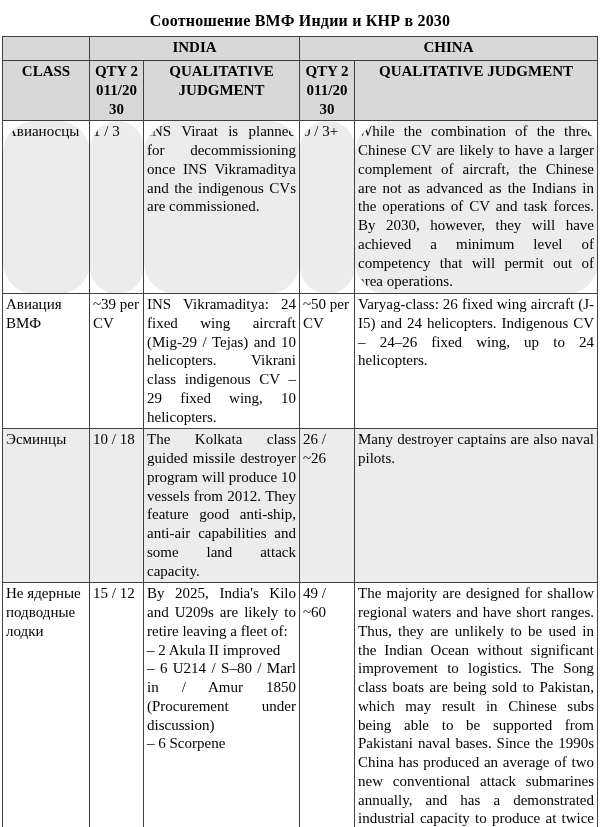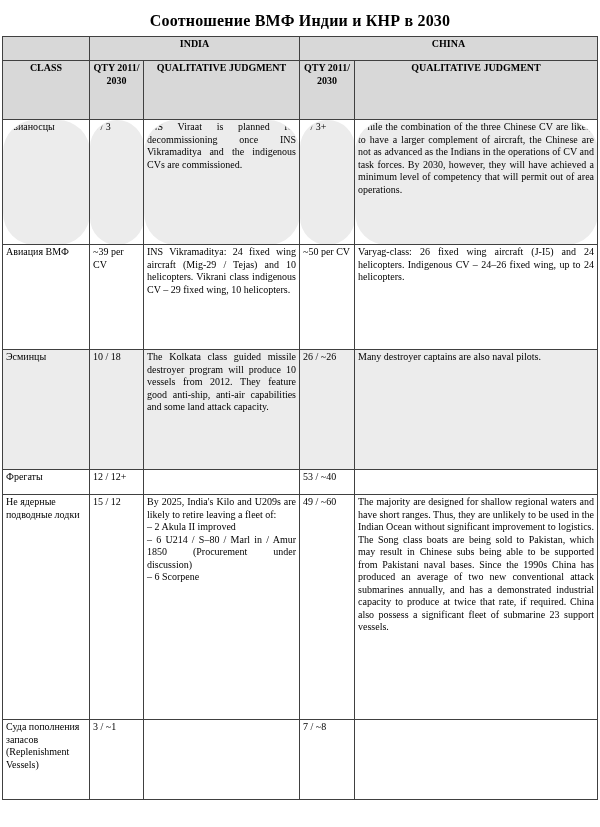--- a/index.html
+++ b/index.html
@@ -17,21 +17,21 @@
     margin:12px 0 6px 0;letter-spacing:.2px;
   }
   table.cmp{
     border-collapse:collapse;table-layout:fixed;
     margin-left:2px;width:595px;
   }
   table.cmp td, table.cmp th{
     border:1px solid var(--border);
     vertical-align:top;
     padding:1px 3px 2px 3px;
-    font-size:10px;line-height:1.25;
+    font-size:15px;line-height:1.25;
     overflow:hidden;
   }
   th{background:var(--header-bg);font-weight:bold;text-align:center;vertical-align:middle;}
   th.qty-head{word-break:break-all;padding:1px 2px;}
   .grp-row th{height:20px;}
   .col-row th{height:55px;}
   td.class-cell{overflow-wrap:break-word;}
   td.judgment{text-align:justify;white-space:pre-line;}
   tr.shaded td{background:var(--shaded-row-bg);}
   tr.r1 td{height:121px;border-radius:32px;}
@@ -84,27 +84,20 @@
       <td class="qty">~50 per CV</td>
       <td class="judgment">Varyag-class: 26 fixed wing aircraft (J-I5) and 24 helicopters. Indigenous CV – 24–26 fixed wing, up to 24 helicopters.</td>
     </tr>
     <tr class="r3 shaded">
       <td class="class-cell">Эсминцы</td>
       <td class="qty">10 / 18</td>
       <td class="judgment">The Kolkata class guided missile destroyer program will produce 10 vessels from 2012. They feature good anti-ship, anti-air capabilities and some land attack capacity.</td>
       <td class="qty">26 / ~26</td>
       <td class="judgment">Many destroyer captains are also naval pilots.</td>
     </tr>
-    <tr class="r4">
-      <td class="class-cell">Фрегаты</td>
-      <td class="qty">12 / 12+</td>
-      <td class="judgment"></td>
-      <td class="qty">53 / ~40</td>
-      <td class="judgment"></td>
-    </tr>
     <tr class="r6">
       <td class="class-cell">Не ядерные подводные лодки</td>
       <td class="qty">15 / 12</td>
       <td class="judgment">By 2025, India's Kilo and U209s are likely to retire leaving a fleet of:
 – 2 Akula II improved
 – 6 U214 / S–80 / Marl in / Amur 1850 (Procurement under discussion)
 – 6 Scorpene</td>
       <td class="qty">49 / ~60</td>
       <td class="judgment">The majority are designed for shallow regional waters and have short ranges. Thus, they are unlikely to be used in the Indian Ocean without significant improvement to logistics. The Song class boats are being sold to Pakistan, which may result in Chinese subs being able to be supported from Pakistani naval bases. Since the 1990s China has produced an average of two new conventional attack submarines annually, and has a demonstrated industrial capacity to produce at twice that rate, if required. China also possess a significant fleet of submarine 23 support vessels.</td>
     </tr>

